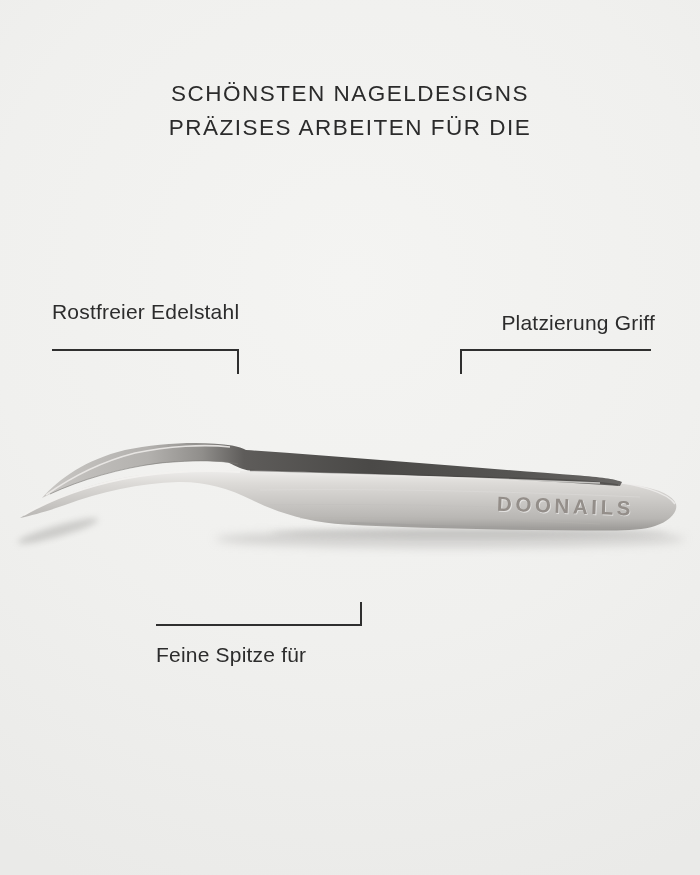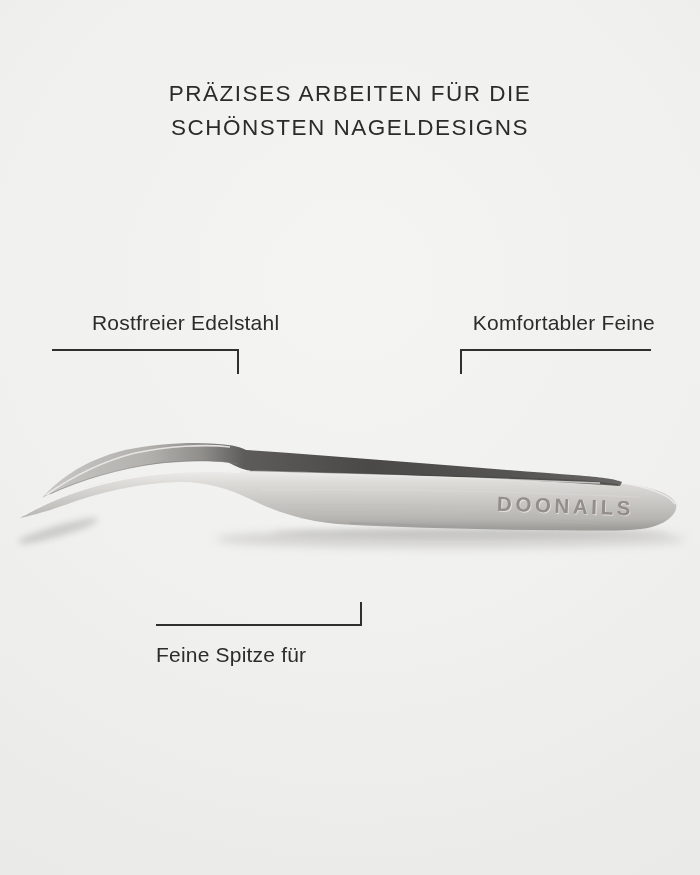--- a/index.html
+++ b/index.html
@@ -19,21 +19,21 @@
     letter-spacing:1.5px;
     color:#2b2b2b;
   }
   .callout-label{
     position:absolute;
     font-size:21px;line-height:27px;
     letter-spacing:0.2px;
     color:#2c2c2c;
     white-space:nowrap;
   }
-  .label-left{left:52px;top:309px;margin-left:40px;}
+  .label-left{left:52px;top:298px;}
   .label-right{left:455px;top:309px;width:200px;text-align:right;}
   .label-bottom{left:156px;top:641px;text-align:right;}
   .bracket{position:absolute;}
   .bracket-left{
     left:52px;top:349px;width:185px;height:23px;
     border-top:2px solid #2f2f2f;border-right:2px solid #2f2f2f;
   }
   .bracket-right{
     left:460px;top:349px;width:189px;height:23px;
     border-top:2px solid #2f2f2f;border-left:2px solid #2f2f2f;
@@ -44,28 +44,28 @@
   }
   .tweezers-wrap{position:absolute;left:0;top:400px;width:700px;height:180px;}
   svg{display:block;}
 </style>
 </head>
 <body>
 
 <div class="stage">
 
   <div class="headline">
+    <div>SCHÖNSTEN NAGELDESIGNS</div>
     <div>PRÄZISES ARBEITEN FÜR DIE</div>
-    <div>SCHÖNSTEN NAGELDESIGNS</div>
   </div>
 
   <div class="callout-label label-left">Rostfreier Edelstahl</div>
   <div class="bracket bracket-left"></div>
 
-  <div class="callout-label label-right">Komfortabler Feine</div>
+  <div class="callout-label label-right">Platzierung Griff</div>
   <div class="bracket bracket-right"></div>
 
   <div class="bracket bracket-bottom"></div>
   <div class="callout-label label-bottom">
     <div>Feine Spitze für</div>
   </div>
 
   <div class="tweezers-wrap">
     <svg width="700" height="180" viewBox="0 0 700 180">
       <defs>

